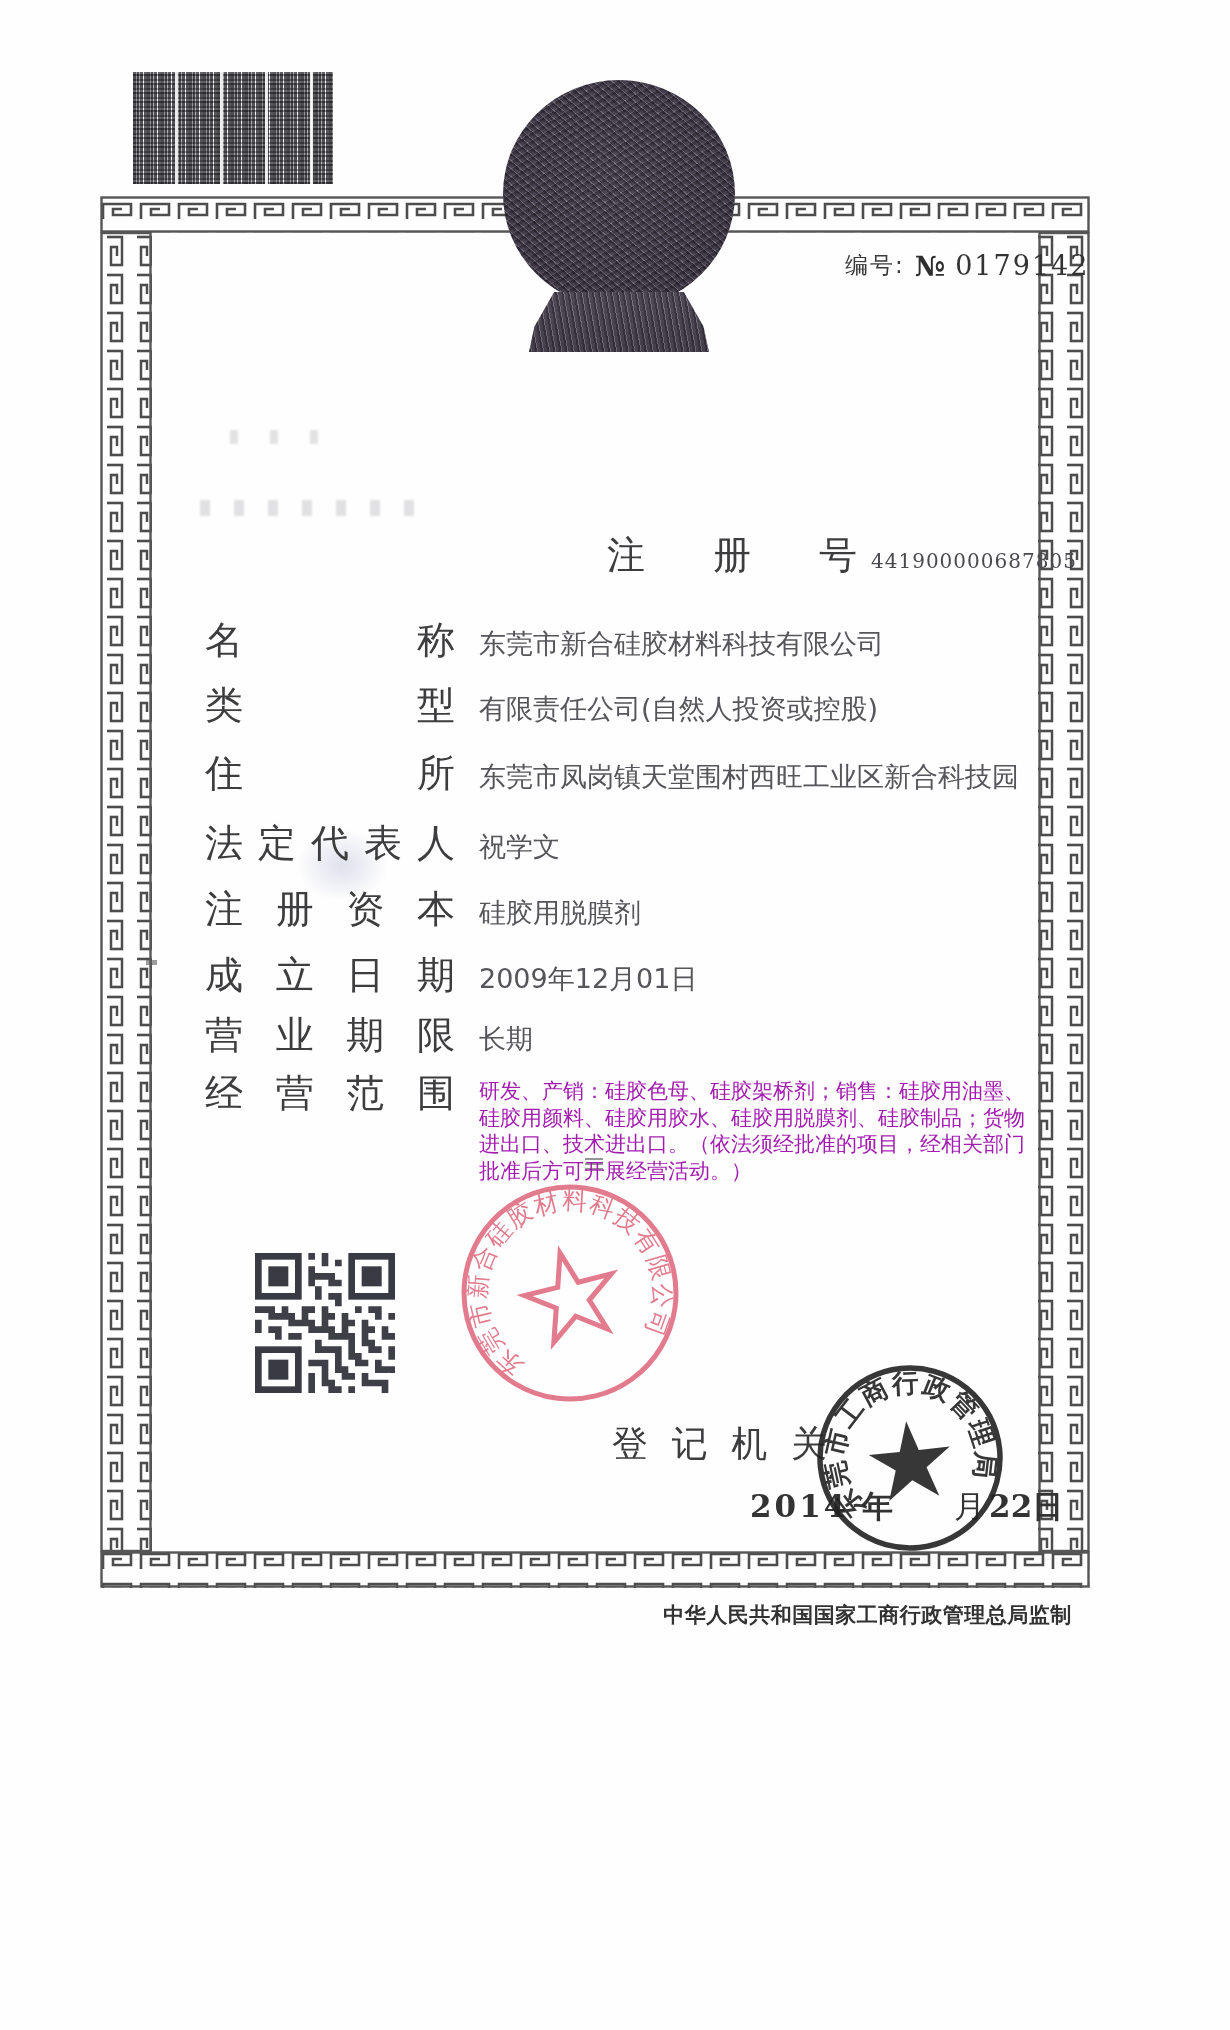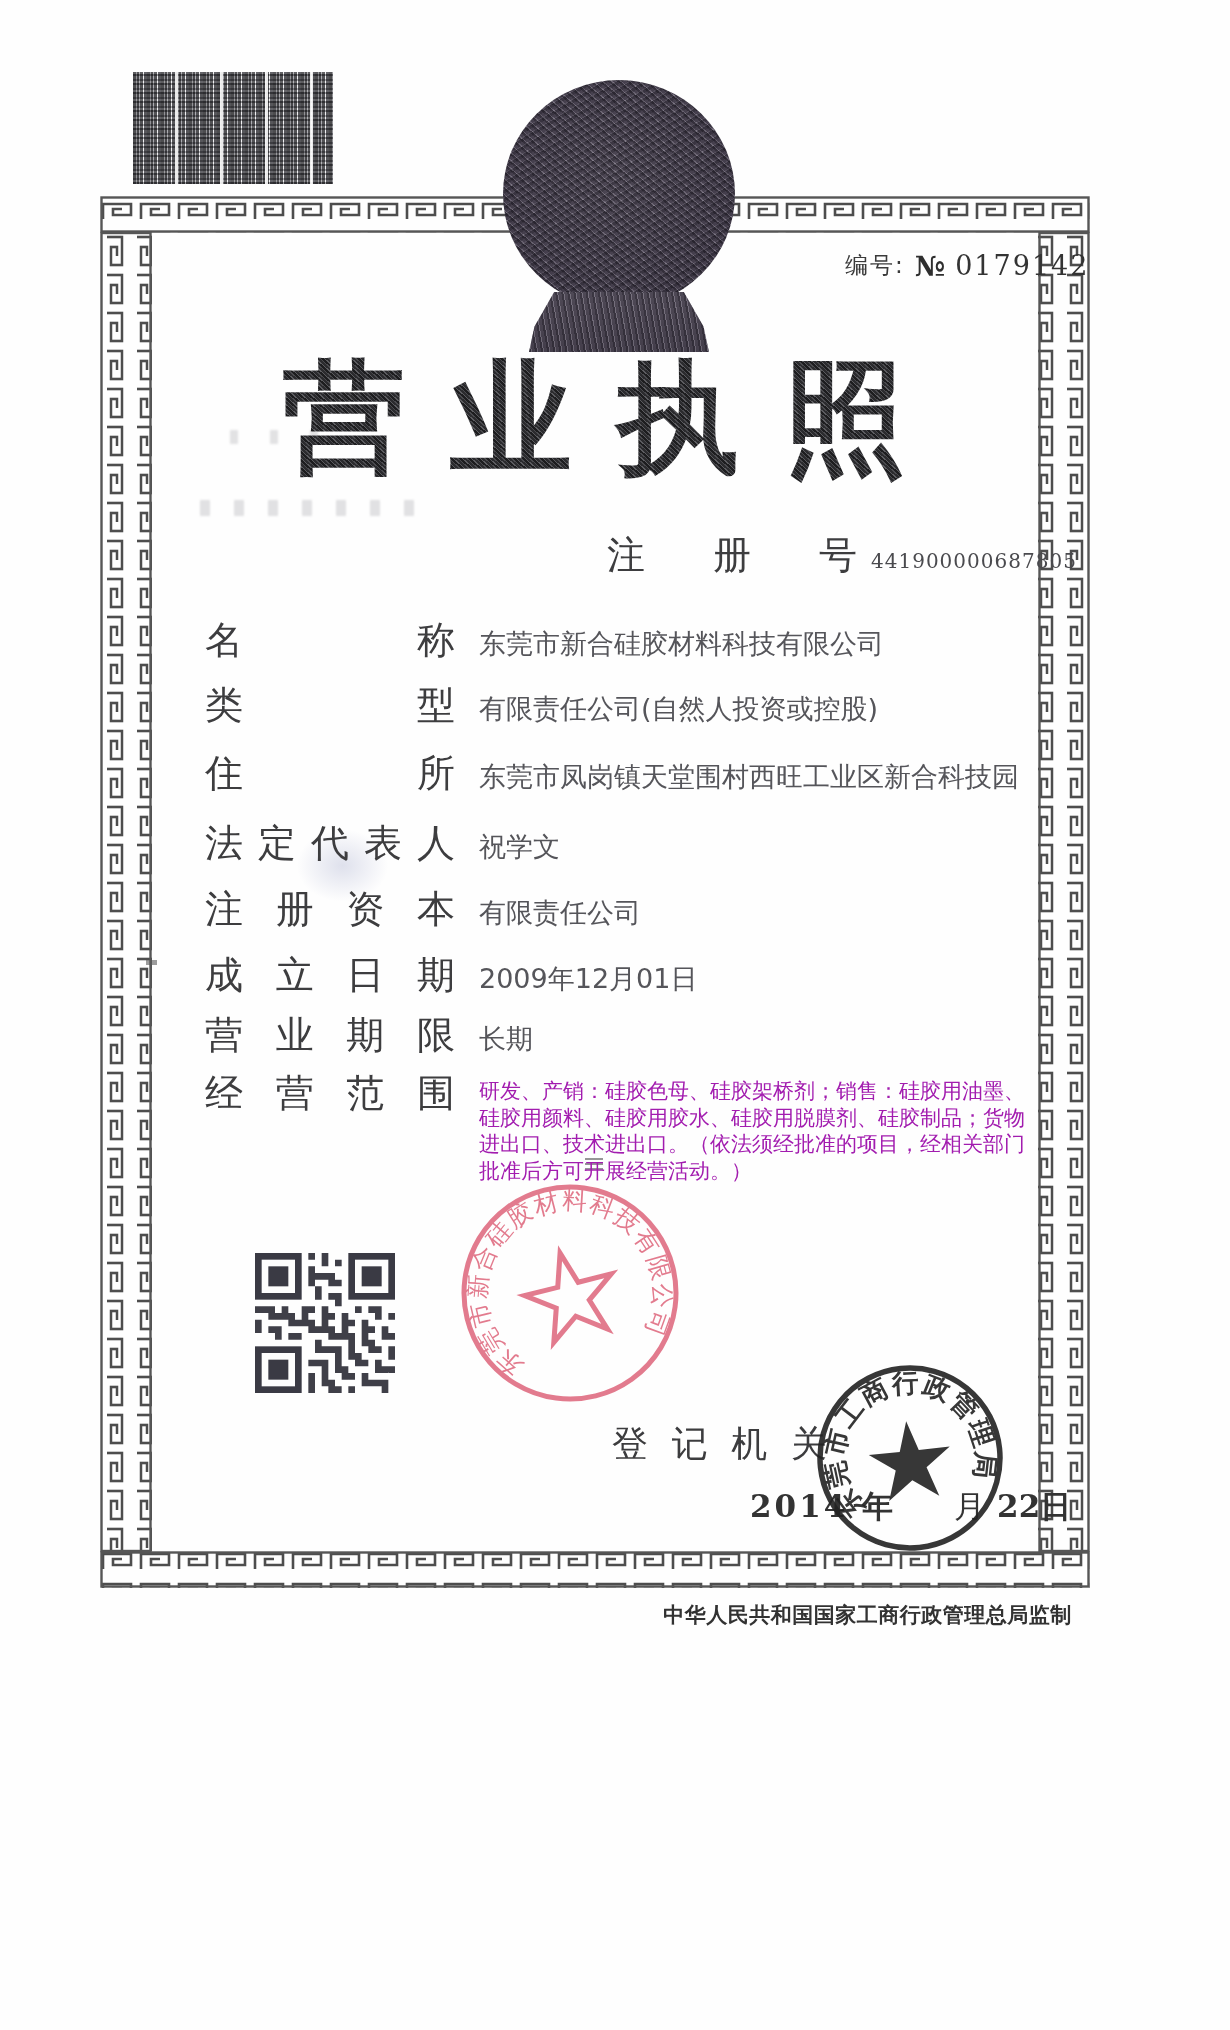--- a/index.html
+++ b/index.html
@@ -62,21 +62,21 @@
   .seal-red{position:absolute;left:458px;top:1181px;opacity:.82;}
   .stamp-black{position:absolute;left:810px;top:1358px;opacity:.9;}
 
   
   .authority{position:absolute;left:612px;top:1420px;}
   .authority .j-label{width:215px;font-size:36px;color:#3c3c3e;}
   .dateline{position:absolute;left:750px;top:1486px;display:flex;align-items:baseline;
             font-size:31px;color:#333;}
   .dateline .d-year{font-family:"DejaVu Serif","Liberation Serif",serif;letter-spacing:3px;font-weight:600;}
   .dateline .d-month{margin-left:58px;}
-  .dateline .d-day{margin-left:12px;font-family:"DejaVu Serif","Liberation Serif",serif;font-weight:600;}
+  .dateline .d-day{margin-left:4px;font-family:"DejaVu Serif","Liberation Serif",serif;font-weight:600;}
 
   
   .footer-left{position:absolute;left:103px;top:1604px;font-size:19px;color:#3e3e3e;letter-spacing:.5px;}
   .footer-right{position:absolute;left:645px;top:1601px;width:445px;text-align:center;
                 font-size:21px;font-weight:bold;color:#323232;letter-spacing:.5px;}
 
   
   .art1{position:absolute;left:200px;top:500px;width:230px;height:16px;filter:blur(1px);opacity:.5;
     background:repeating-linear-gradient(90deg, rgba(110,110,118,.4) 0 10px, transparent 10px 34px);}
   .art2{position:absolute;left:295px;top:828px;width:95px;height:75px;
@@ -123,21 +123,20 @@
   <div class="art3"></div>
   <div class="art4"></div>
   <div class="art5"></div>
 
   <div class="serial">
     <span class="serial-label">编号:</span>
     <span class="no-sym">№</span>
     <span class="serial-num">0179142</span>
   </div>
 
-  <h1 class="title">营业执照</h1>
 
   <div class="regline">
     <span class="j-label reg-label">
         <span>注</span>
         <span>册</span>
         <span>号</span>
       </span>
     <span class="reg-num">441900000687805</span>
   </div>
 
@@ -172,21 +171,21 @@
       </span>
     <span class="val">祝学文</span>
   </div>
   <div class="row" style="top:884px">
     <span class="j-label">
         <span>注</span>
         <span>册</span>
         <span>资</span>
         <span>本</span>
       </span>
-    <span class="val">有限责任公司</span>
+    <span class="val">硅胶用脱膜剂</span>
   </div>
   <div class="row" style="top:950px">
     <span class="j-label">
         <span>成</span>
         <span>立</span>
         <span>日</span>
         <span>期</span>
       </span>
     <span class="val">2009年12月01日</span>
   </div>

